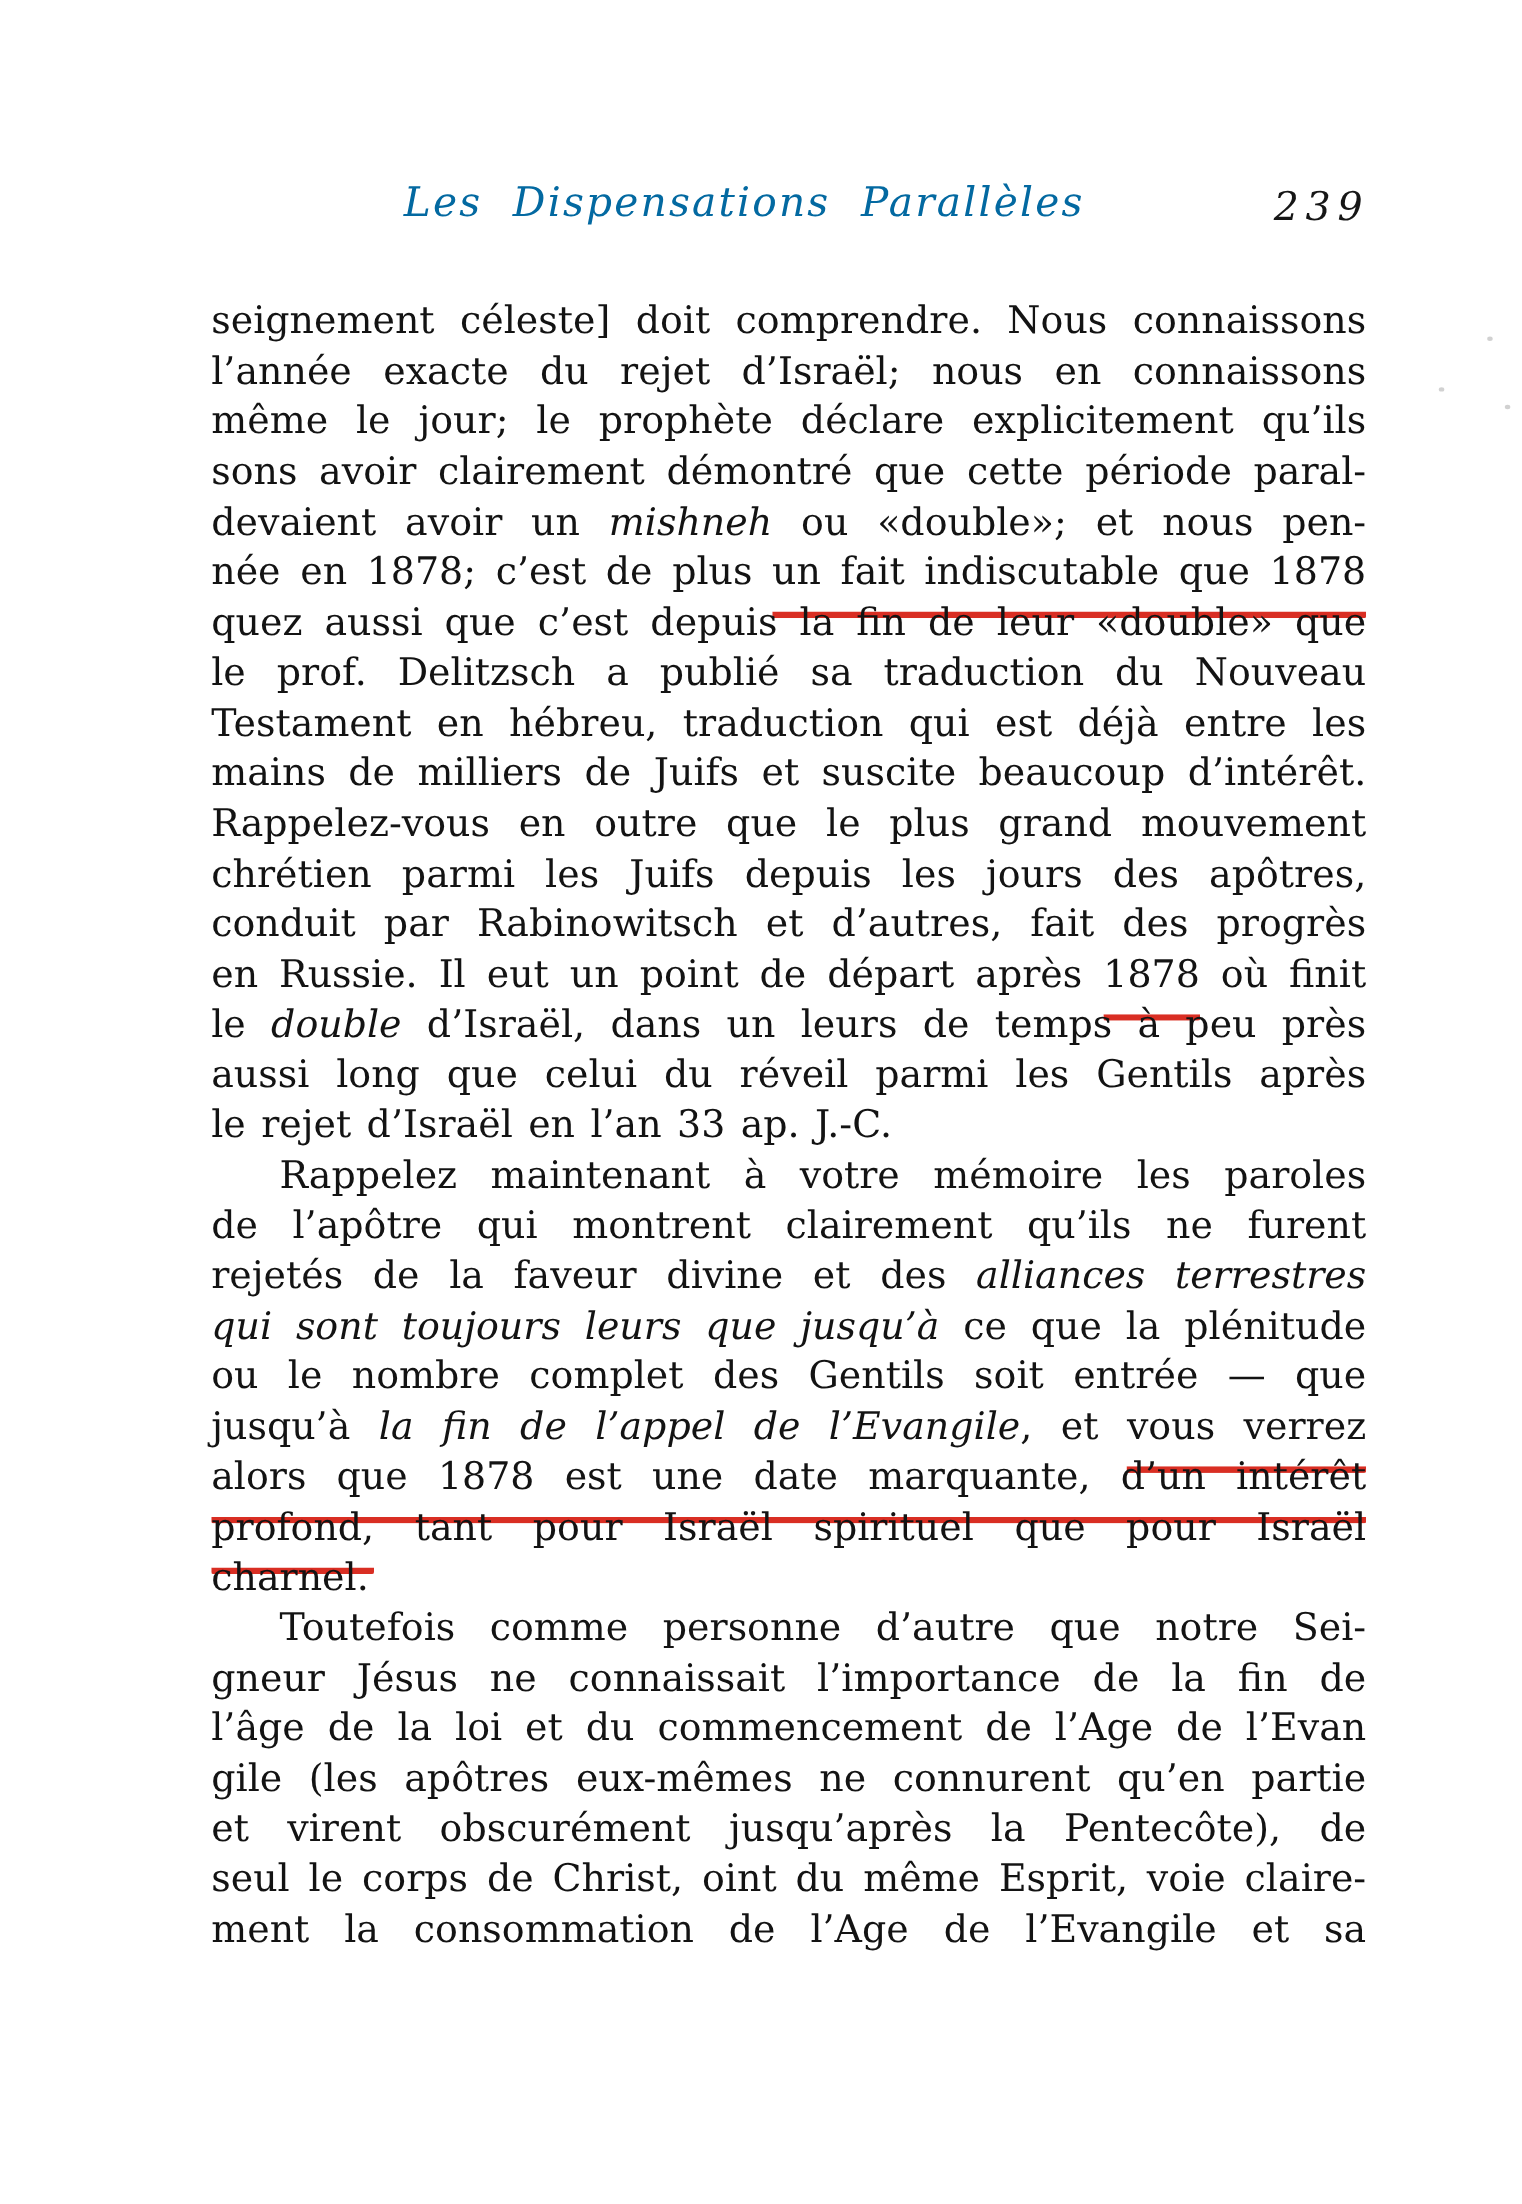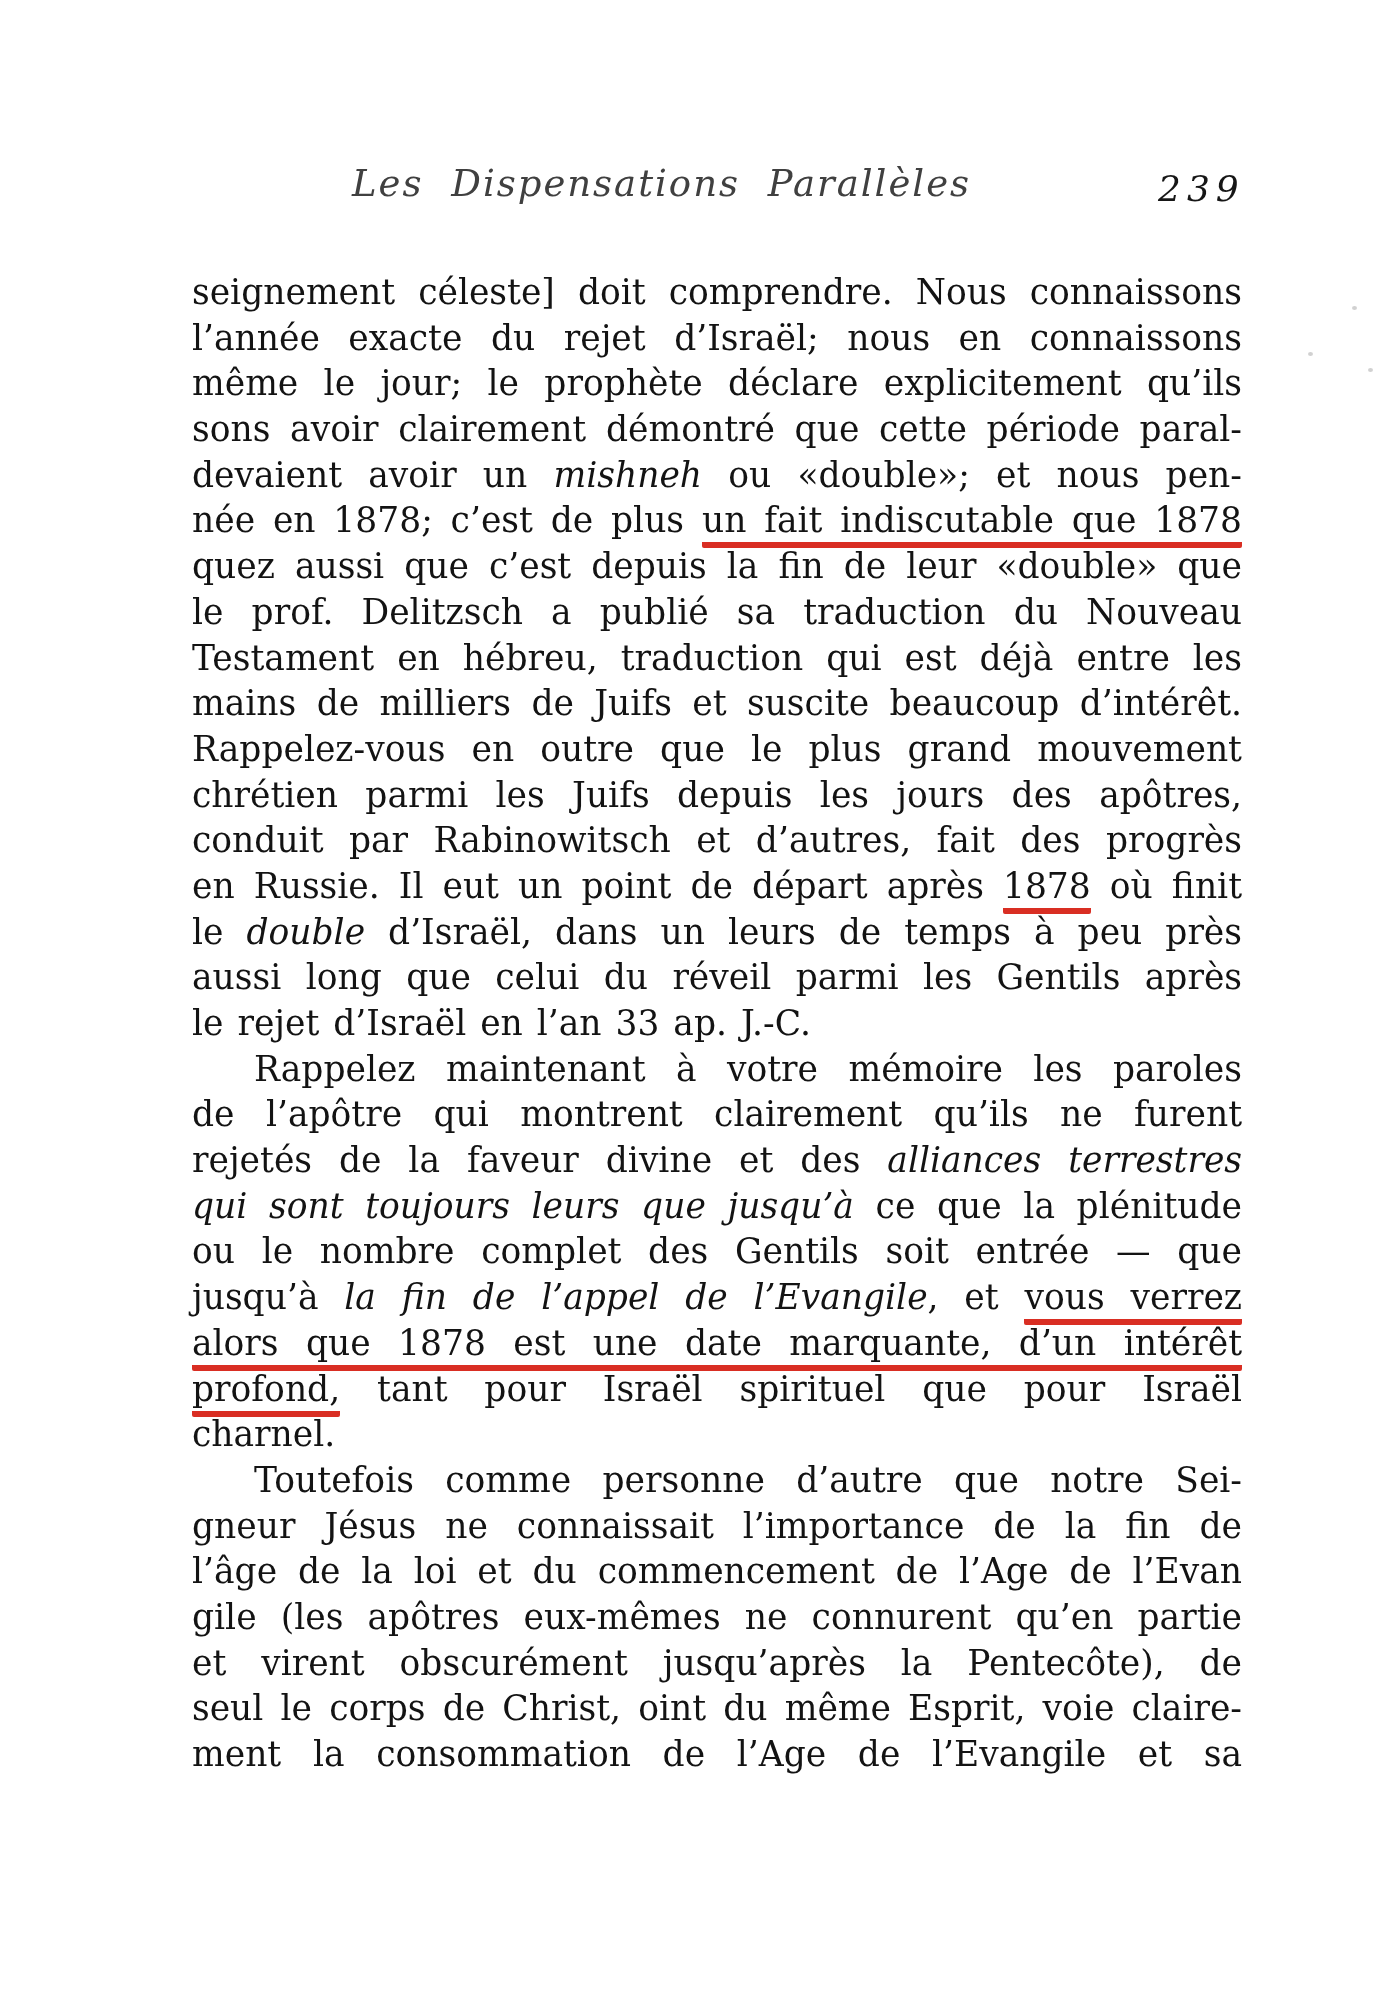--- a/index.html
+++ b/index.html
@@ -6,23 +6,23 @@
   .page{
     position:relative;
     width:1384px;height:2004px;
     background:#ffffff;
     overflow:hidden;
     font-family:"DejaVu Serif","Liberation Serif",serif;
     color:#141414;
   }
   
   .running-title{
-    position:absolute;left:352px;top:164px;
+    position:absolute;left:367px;top:164px;
     font-style:italic;font-size:37px;line-height:40px;
-    letter-spacing:2px;word-spacing:14px;color:#404040;
+    letter-spacing:2px;word-spacing:14px;color:#0369a1;
   }
   .folio{
     position:absolute;left:1158px;top:168px;
     font-size:36px;letter-spacing:6px;color:#161616;font-style:italic;
   }
   
   .text-block{
     position:absolute;left:192px;top:270px;width:1050px;
   }
   .line{
@@ -33,21 +33,21 @@
     text-align-last:justify;
     word-spacing:3px;
     white-space:normal;
     color:#131313;
   }
   .line.noj{text-align-last:left;}
   .line.indent{text-indent:62px;}
   .it{font-style:italic;}
   .redline{
     border-bottom:6px solid var(--accent,#d92e23);
-    padding-bottom:2px;
+    padding-bottom:16px;
     border-radius:2px;
   }
   
   .speck{
     position:absolute;width:5px;height:4px;background:#9a9a9a;
     opacity:.45;border-radius:50%;
   }
 </style>
 </head>
 <body>

